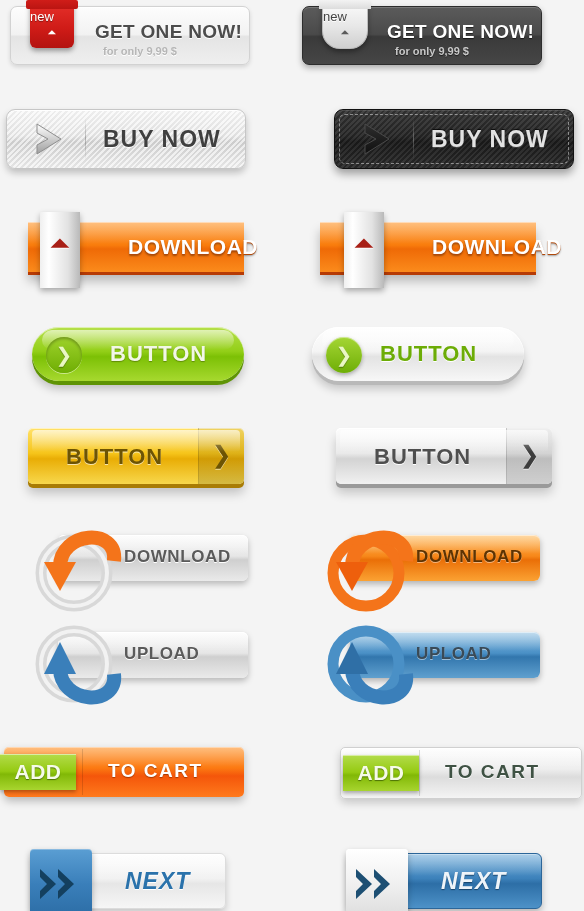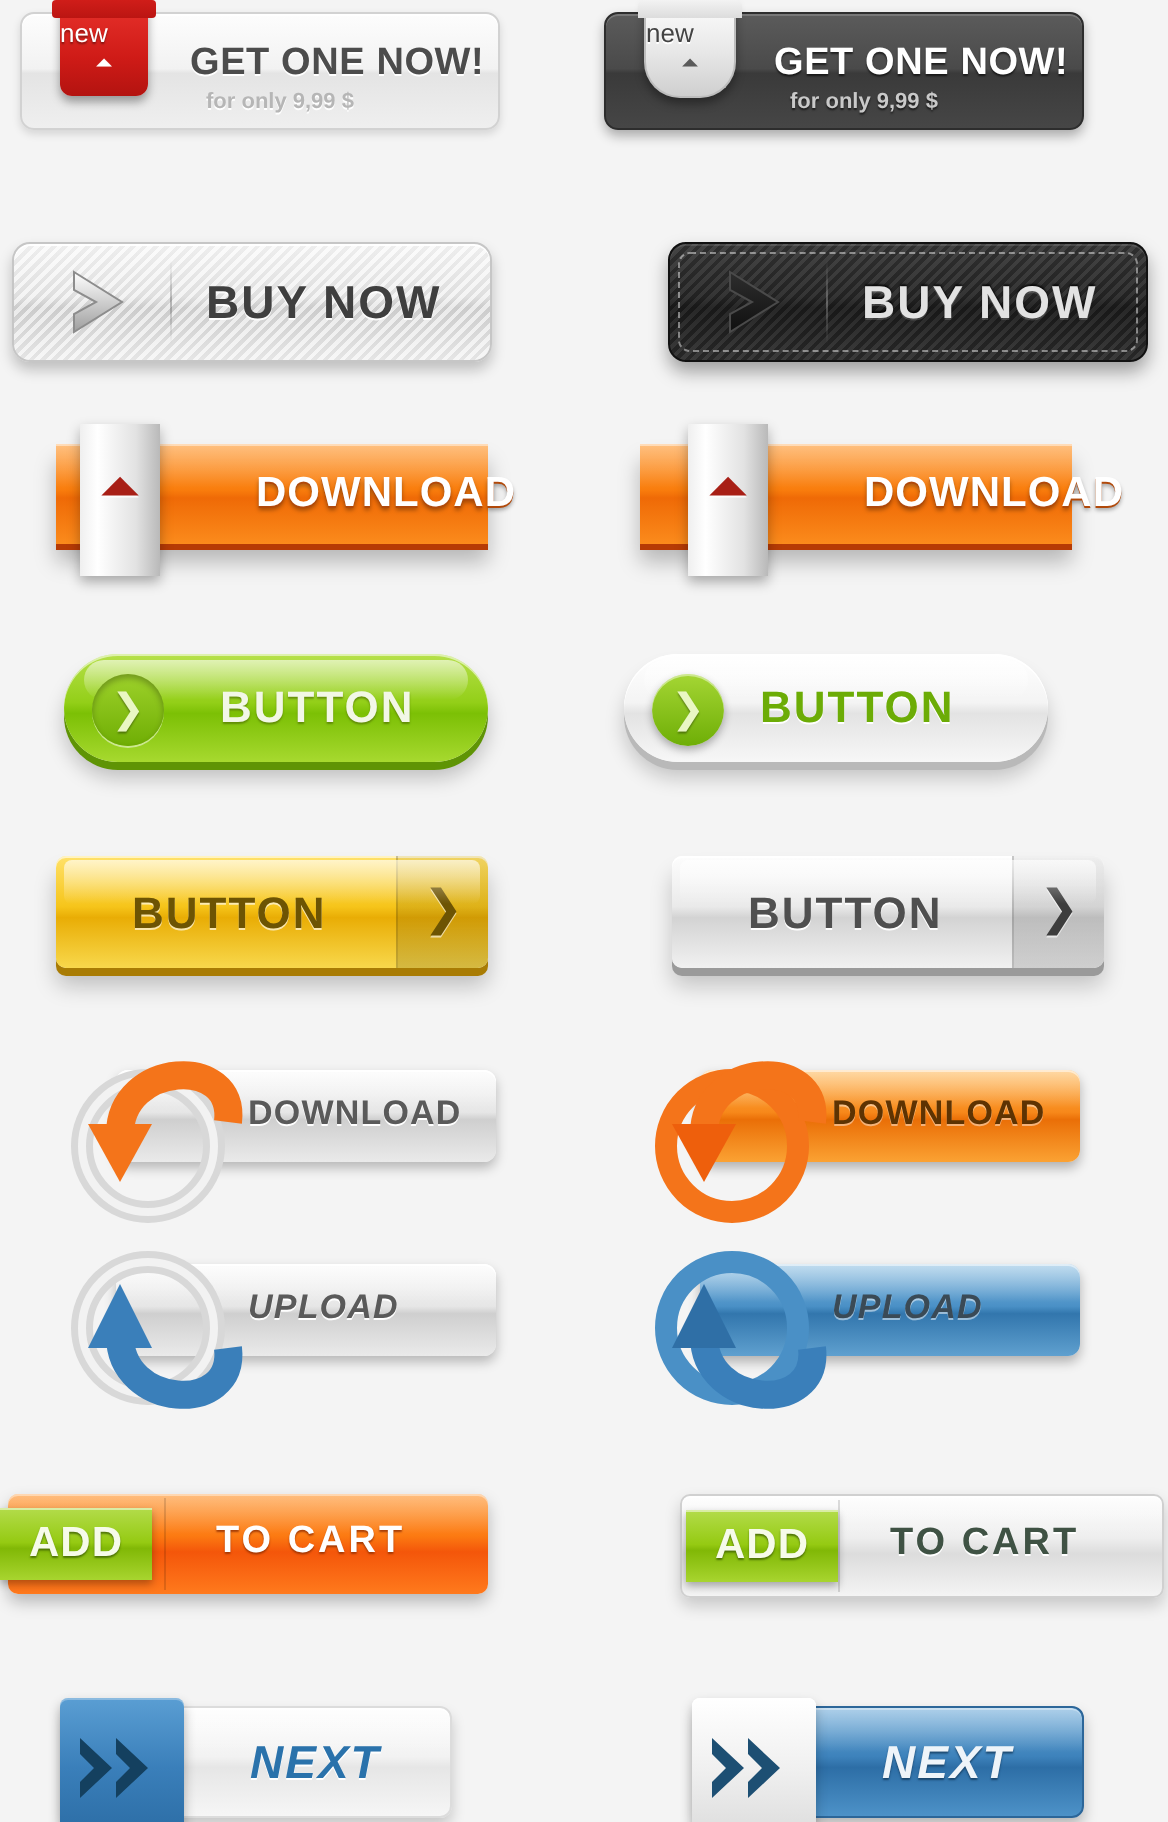--- a/index.html
+++ b/index.html
@@ -67,21 +67,21 @@
   .dark .g1-title{color:#fff;text-shadow:0 1px 1px rgba(0,0,0,.6);}
   .g1-sub{
     position:absolute;left:92px;top:38px;font-size:11px;font-weight:bold;
     color:#b6b6b6;text-shadow:0 1px 0 #fff;
   }
   .dark .g1-sub{color:#c9c9c9;text-shadow:0 1px 1px rgba(0,0,0,.6);}
 
   
   .r2{height:78px;}
   .buy{
-    position:absolute;left:6px;top:16px;width:238px;height:58px;border-radius:9px;
+    position:absolute;left:6px;top:4px;width:238px;height:58px;border-radius:9px;
     background:
       repeating-linear-gradient(135deg,rgba(255,255,255,.55) 0 2px,rgba(0,0,0,.03) 2px 4px),
       linear-gradient(180deg,#f6f6f6 0%,#e6e6e6 45%,#d2d2d2 55%,#ececec 100%);
     border:1px solid #c6c6c6;
     box-shadow:0 4px 7px rgba(0,0,0,.22), inset 0 1px 0 #fff;
     text-align:right;
   }
   .buy.dark{
     left:42px;
     background:
@@ -160,21 +160,21 @@
   .gold.silver .gold-txt{left:38px;color:#4f4f4f;text-shadow:0 1px 0 #fff;}
   .gold-sep{position:absolute;left:170px;top:0;bottom:0;width:1px;background:rgba(0,0,0,.22);}
   .gold-right{position:absolute;left:171px;top:0;right:0;bottom:0;border-radius:0 5px 5px 0;
     background:linear-gradient(180deg,rgba(0,0,0,.06),rgba(0,0,0,.14));}
   .gold-arrow{position:absolute;left:0;right:0;top:12px;text-align:center;
     font-size:24px;line-height:30px;color:#6d5403;text-shadow:0 1px 0 rgba(255,255,255,.6);}
   .gold.silver .gold-arrow{color:#3d3d3d;}
 
   
   .r6{height:98px;}
-  .r7{height:100px;font-style:italic;}
+  .r7{height:100px;}
   .ring-btn{position:absolute;top:20px;width:190px;height:46px;border-radius:6px;}
   .rb-grey{left:58px;
     background:linear-gradient(180deg,#fbfbfb 0%,#e6e6e6 46%,#cfcfcf 54%,#eaeaea 100%);
     box-shadow:0 3px 6px rgba(0,0,0,.25), inset 0 1px 0 #fff;}
   .rb-orange{left:350px;
     background:linear-gradient(180deg,#ffb44d 0%,#f7881a 46%,#ea6f07 54%,#fba233 100%);
     box-shadow:0 3px 6px rgba(0,0,0,.28), inset 0 1px 0 rgba(255,255,255,.5);}
   .rb-blue{left:350px;
     background:linear-gradient(180deg,#86bbe0 0%,#4a90c6 46%,#3276ad 54%,#5fa0cf 100%);
     box-shadow:0 3px 6px rgba(0,0,0,.28), inset 0 1px 0 rgba(255,255,255,.5);}

